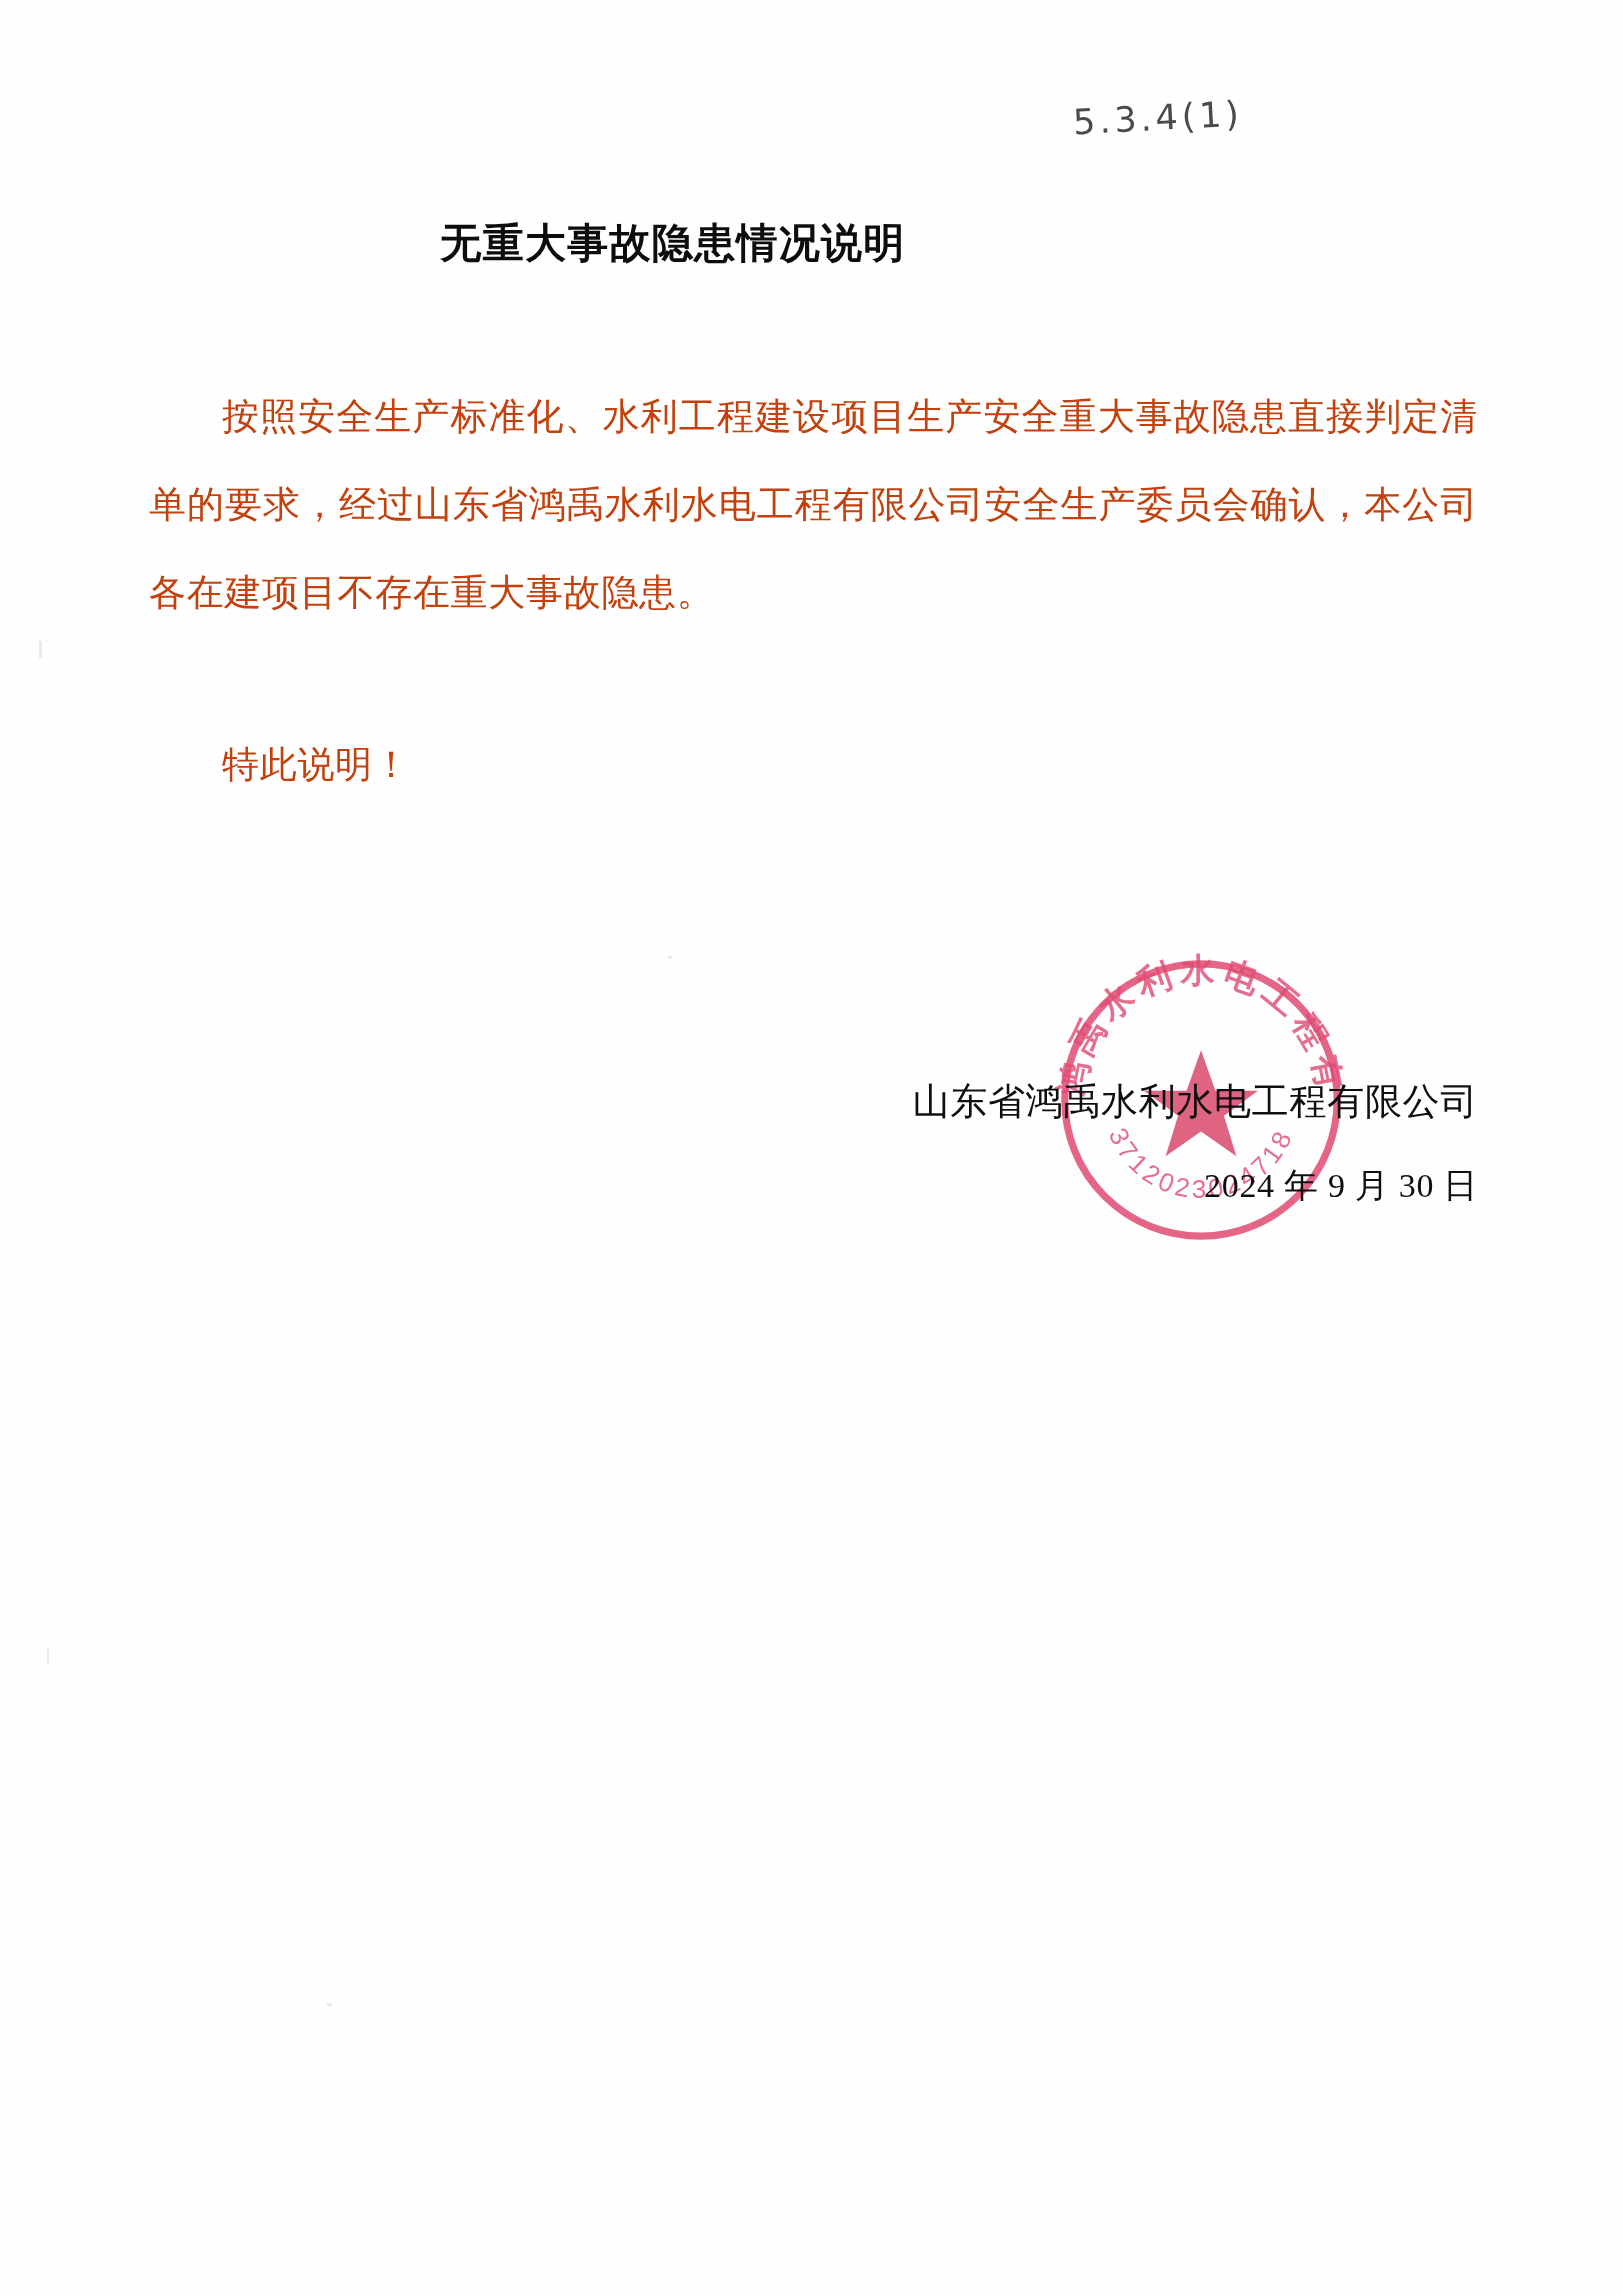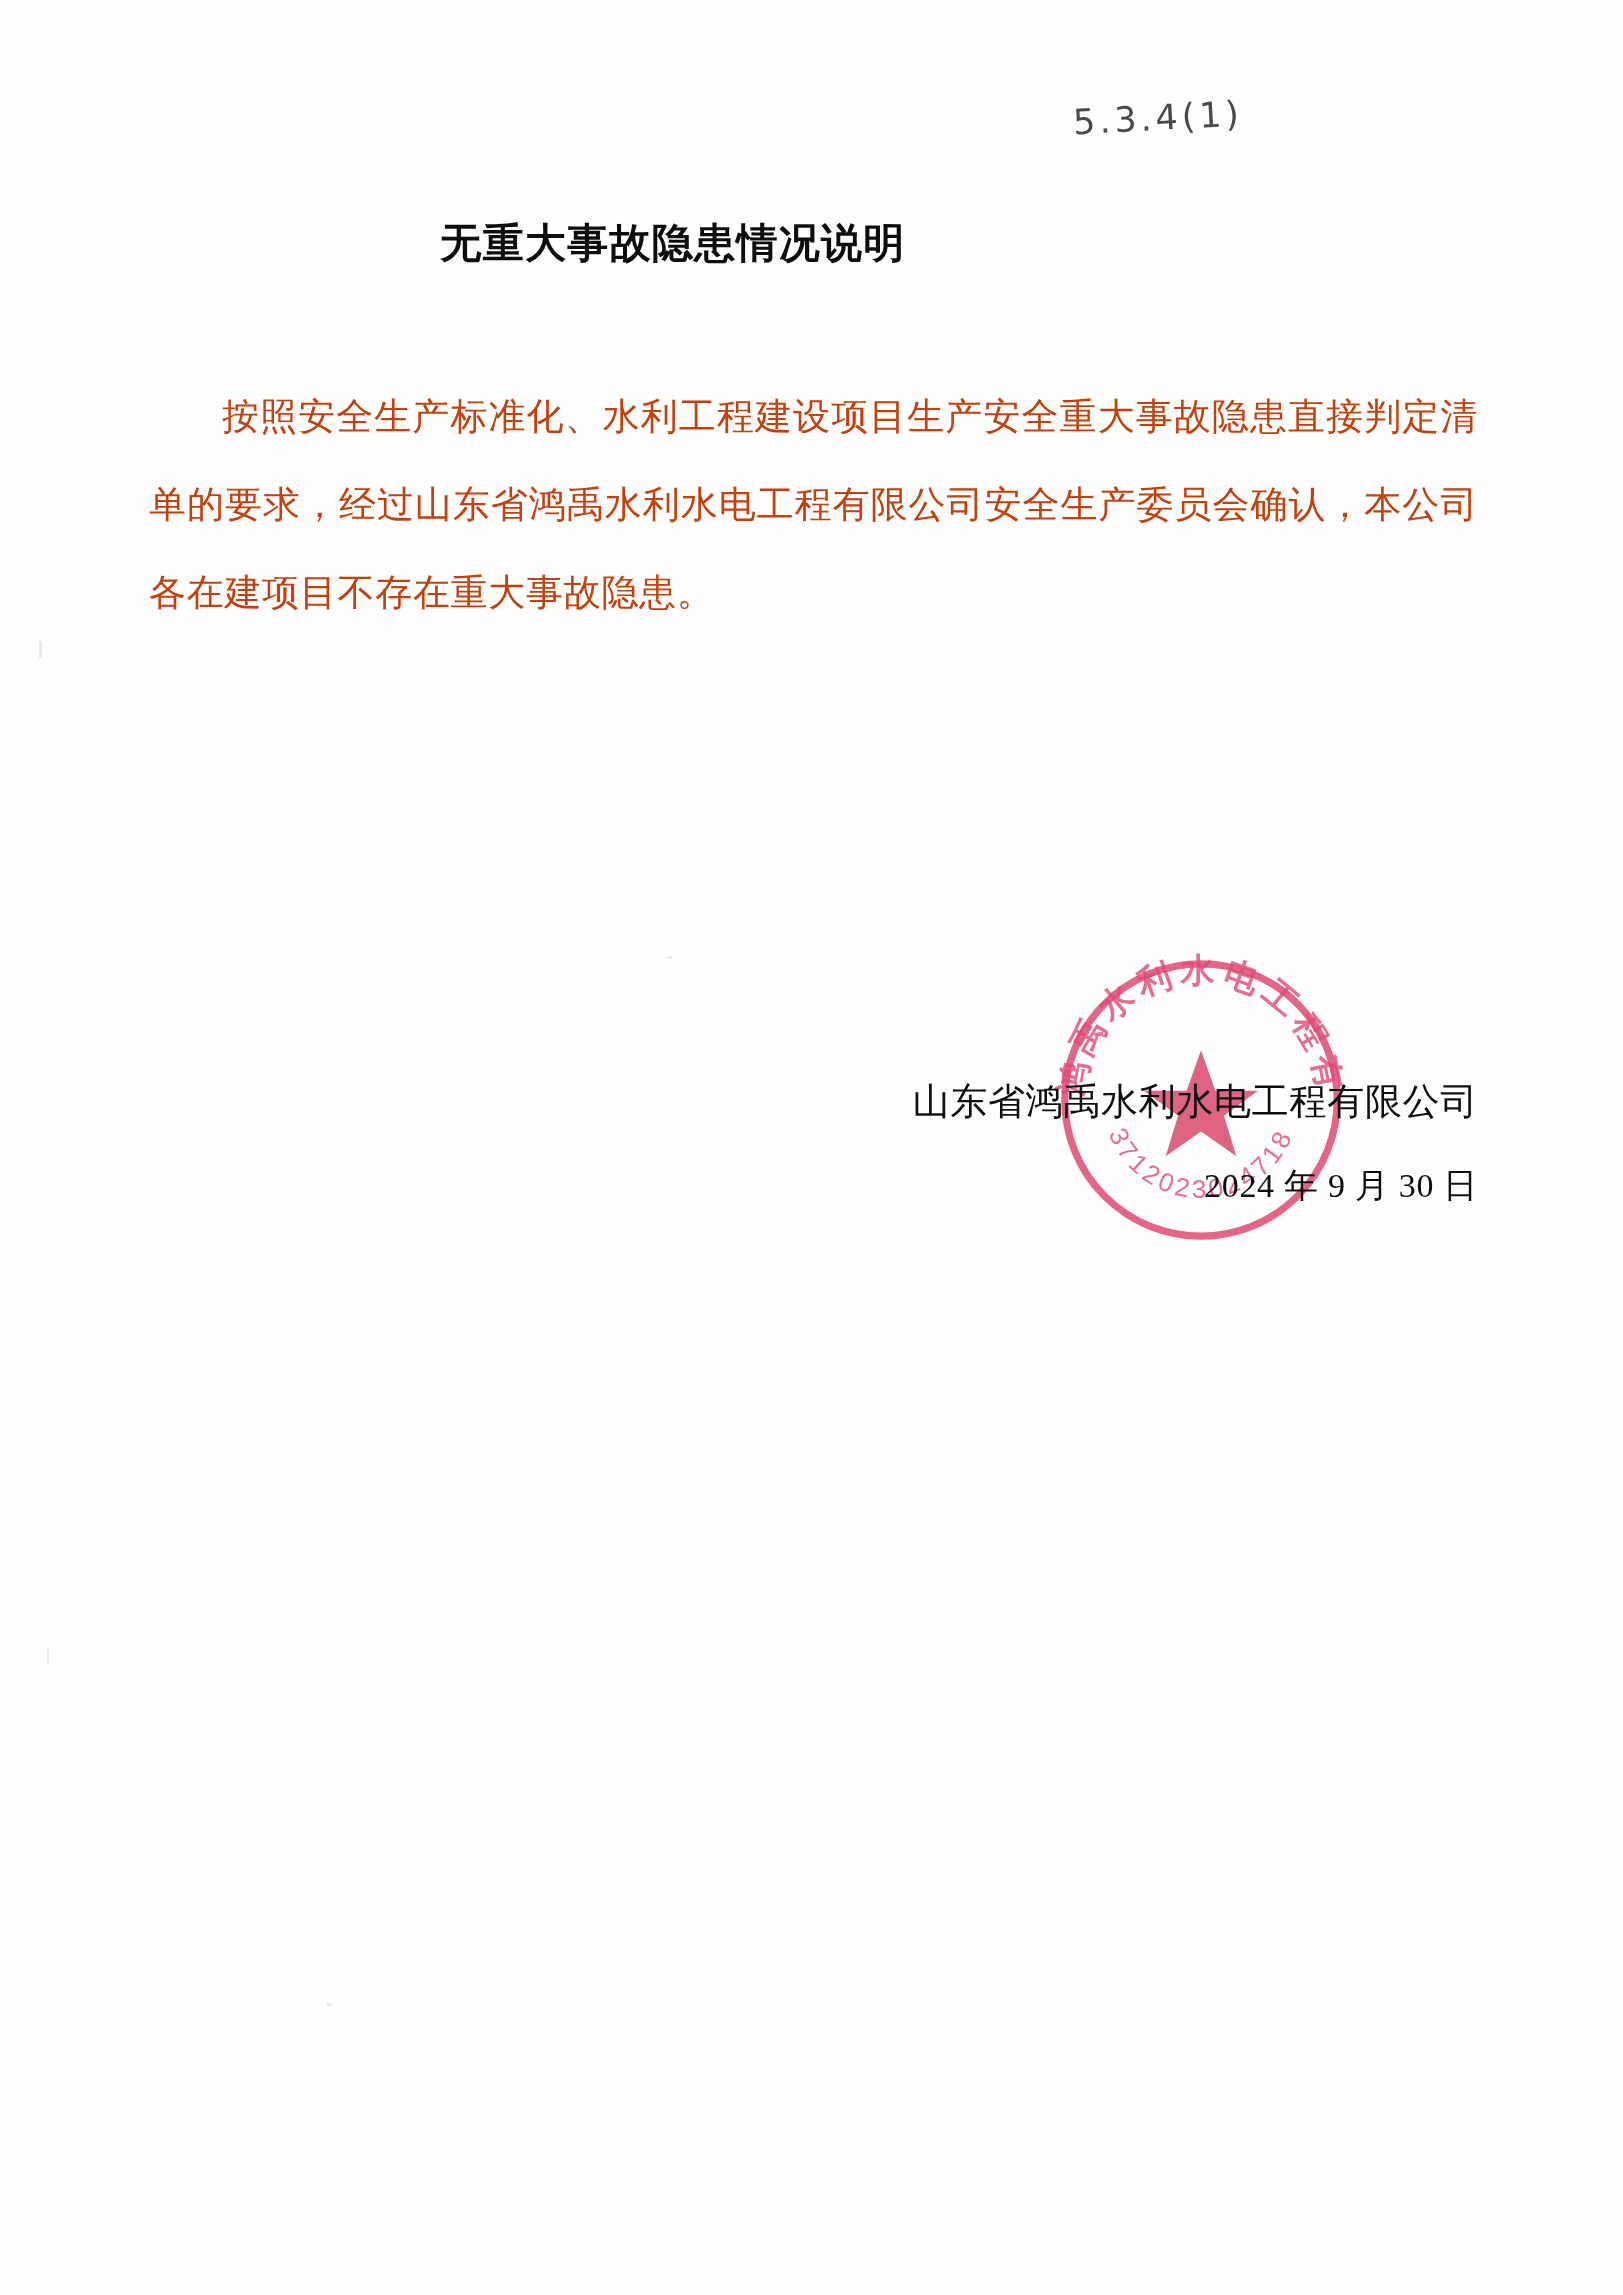--- a/index.html
+++ b/index.html
@@ -110,20 +110,21 @@
   <div class="speckle" style="left:47px; top:1649px; width:2px; height:14.4px;"></div>
   <div class="speckle" style="left:327px; top:2003px; width:4.6px; height:3.3px;"></div>
   <div class="speckle" style="left:668px; top:956px; width:3.9px; height:2.6px;"></div>
 
   <div class="handwriting">5.3.4(1)</div>
 
   <div class="doc-title">无重大事故隐患情况说明</div>
 
   <div class="body-block">
     <div class="para">按照安全生产标准化、水利工程建设项目生产安全重大事故隐患直接判定清单的要求，经过山东省鸿禹水利水电工程有限公司安全生产委员会确认，本公司各在建项目不存在重大事故隐患。</div>
+    <div class="para note">特此说明！</div>
   </div>
 
   <div class="stamp">
     <svg width="296" height="296" viewBox="0 0 452 452" xmlns="http://www.w3.org/2000/svg">
       <defs>
         <path id="arcTop" d="M 46,226 A 180,180 0 0 1 406,226"></path>
         <path id="arcBottom" d="M 76,226 A 150,150 0 0 0 376,226"></path>
       </defs>
       <circle cx="226" cy="226" r="208" fill="none" stroke="#e04a72" stroke-width="11" opacity="0.85"></circle>
       <text font-family="'Liberation Sans', sans-serif" font-size="52" font-weight="bold" fill="#e04a72" opacity="0.8" letter-spacing="10">

